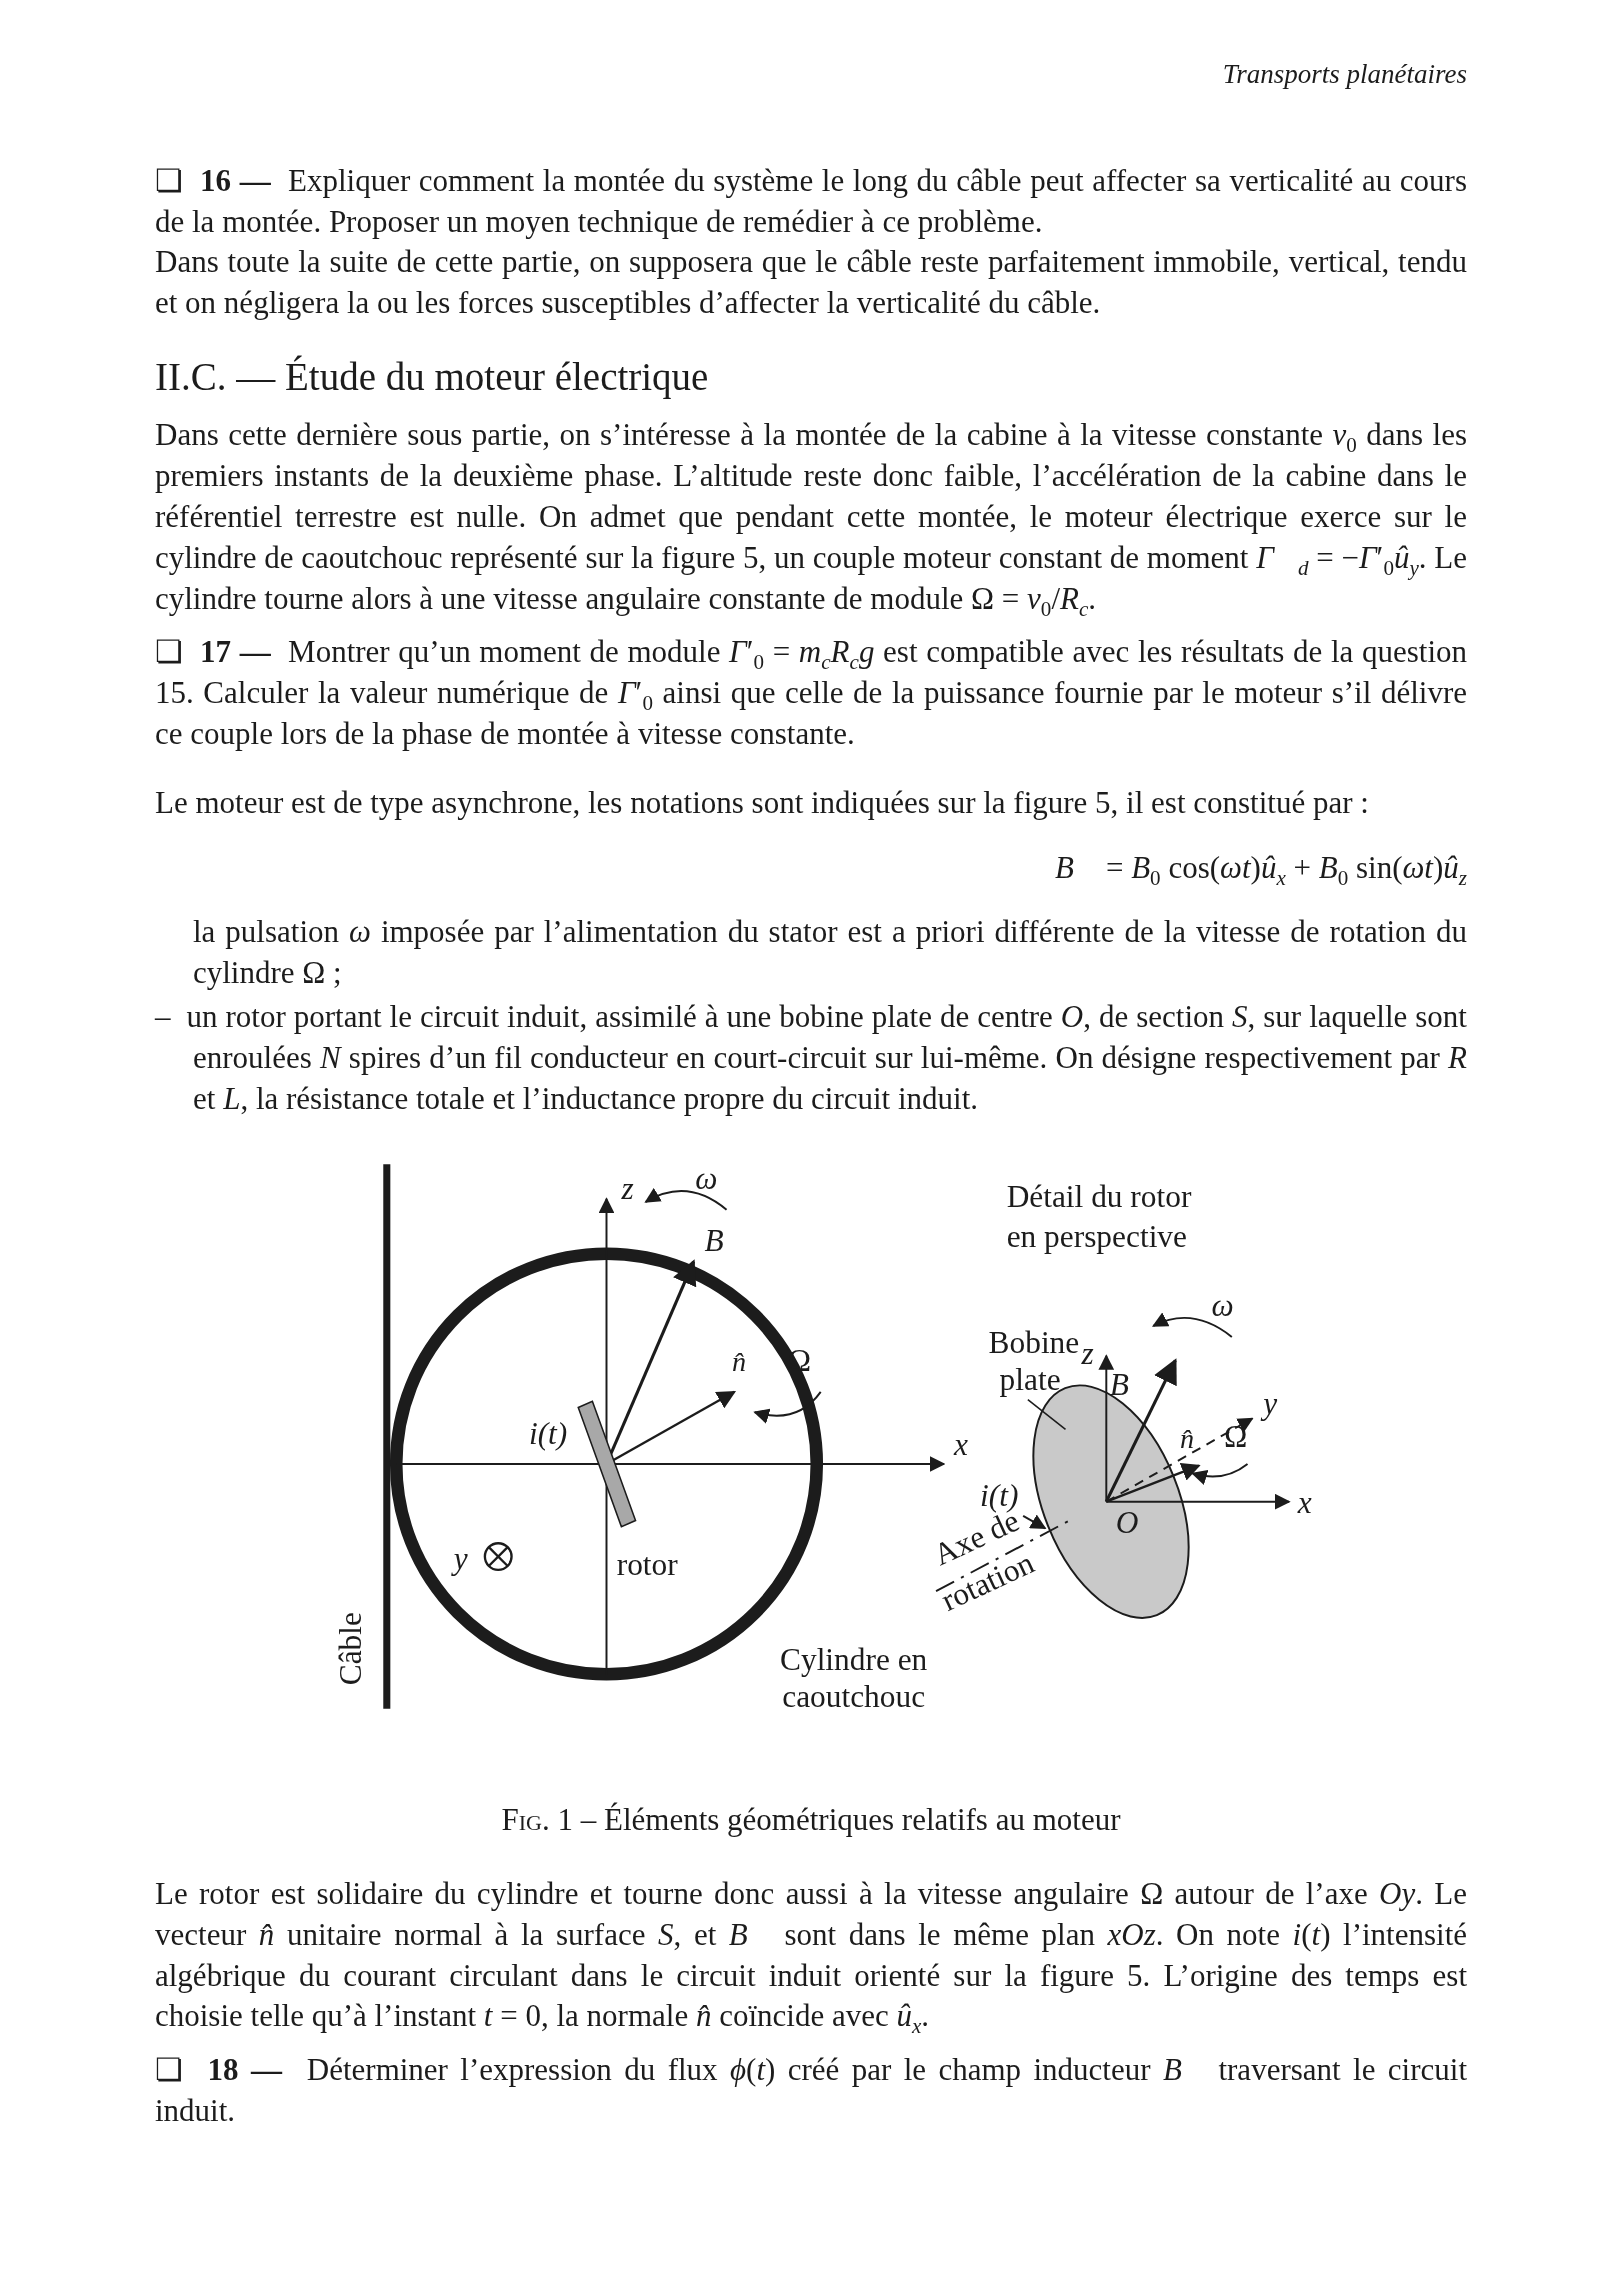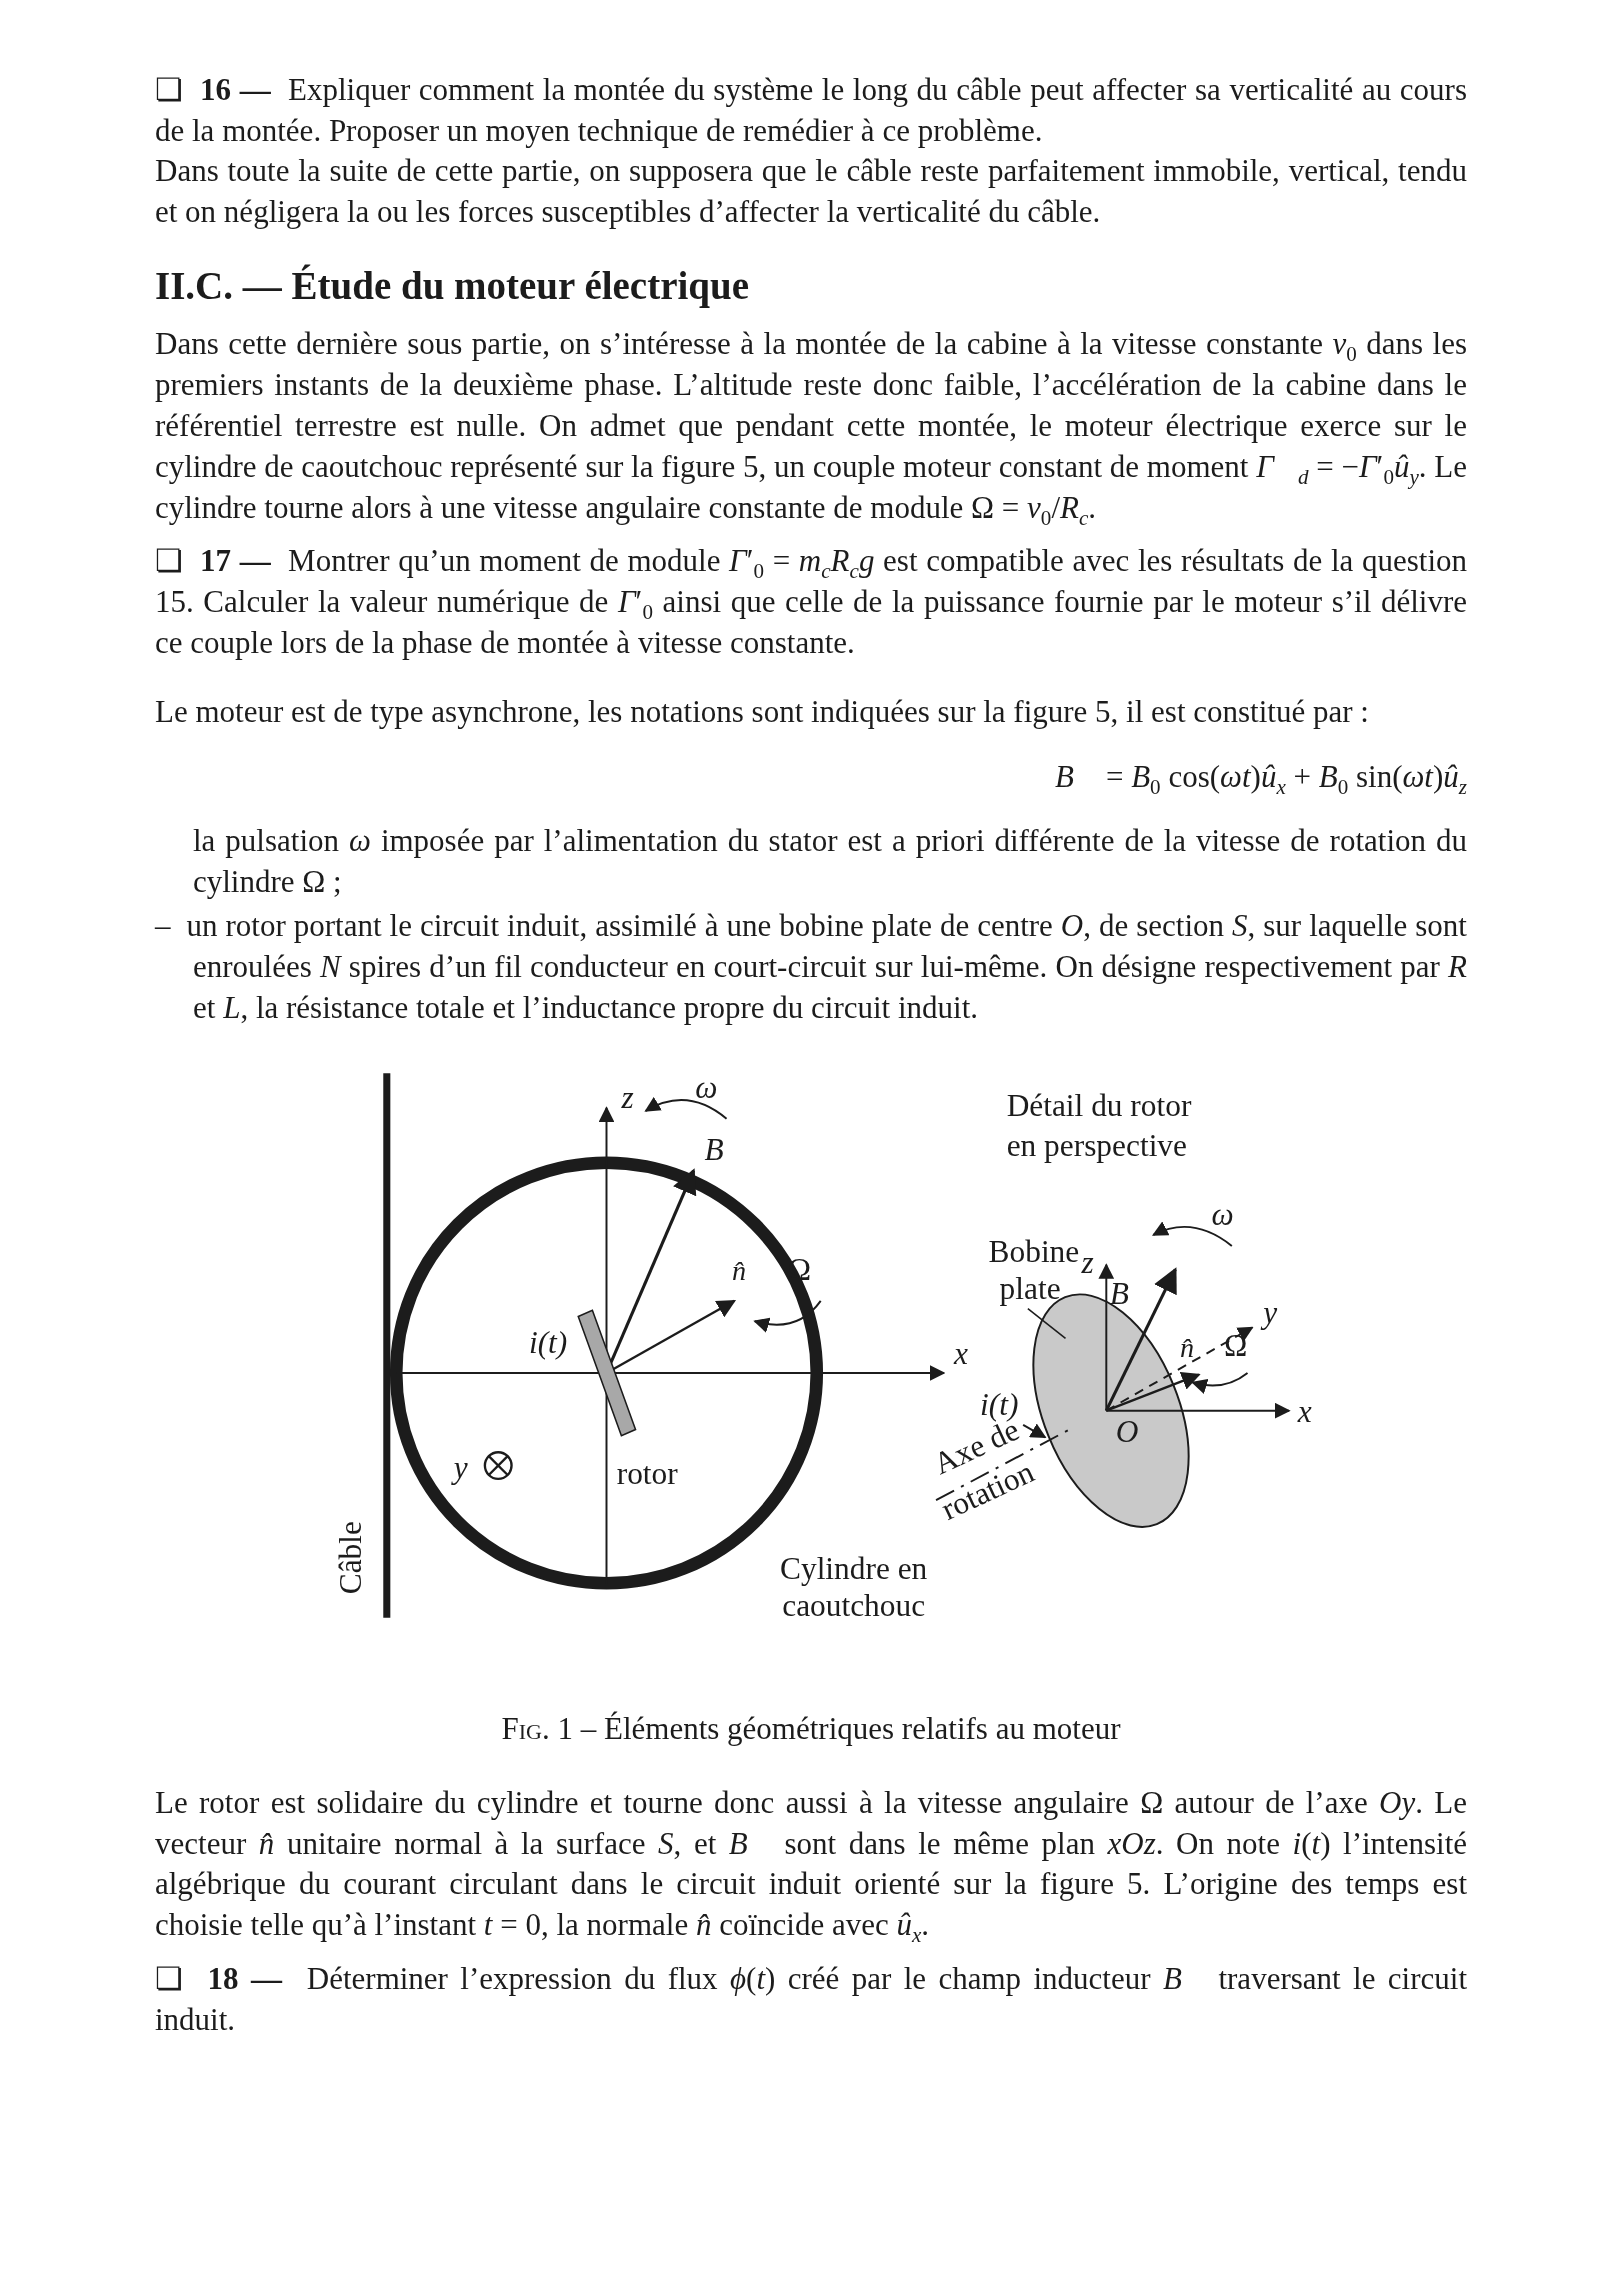--- a/index.html
+++ b/index.html
@@ -11,21 +11,21 @@
     font-size:31px;line-height:1.32;
     box-sizing:border-box;
     padding:57px 155px 0 155px;
     overflow:hidden;
   }
   .running-header{text-align:right;font-style:italic;font-size:27px;margin-bottom:68px;}
   p{margin:0;text-align:justify;}
   sub,sup{line-height:0;font-size:68%;}
   .question{margin-top:12.6px;}
   .section-heading{
-    font-size:39px;font-weight:bold;margin:27px 0 12.6px 0;
+    font-size:39px;font-weight:normal;margin:27px 0 12.6px 0;
     font-family:"Liberation Serif","DejaVu Serif",serif;letter-spacing:0;
     text-align:left;
   }
   .p-moteur{margin-top:28px;}
   .li{padding-left:38px;text-indent:-38px;margin-top:3.1px;}
   .li-cont{padding-left:38px;}
   .equation{text-align:right;margin:23.6px 0 23.6px 0;}
   figure{margin:38px 0 0 0;padding:0;}
   .fig-svg{display:block;}
   figcaption{ text-align:center;margin-top:30px;}
@@ -36,20 +36,21 @@
   .fig-text{font-family:"Liberation Serif","DejaVu Serif",serif;font-size:40px;fill:#1c1c1c;}
   .math{font-style:italic;}
   .small{font-size:36px;}
   .stroke{stroke:#1c1c1c;fill:none;}
 </style>
 </head>
 <body>
 
 <div class="page">
 
+  <div class="running-header">Transports planétaires</div>
 
   <main>
 
     <p class="question">❏&nbsp;&nbsp;<b>16&nbsp;—</b>&nbsp;&nbsp;Expliquer comment la montée du système le long du câble peut affecter sa verticalité au cours de la montée. Proposer un moyen technique de remédier à ce problème.</p>
 
     <p>Dans toute la suite de cette partie, on supposera que le câble reste parfaitement immobile, vertical, tendu et on négligera la ou les forces susceptibles d’affecter la verticalité du câble.</p>
 
     <h2 class="section-heading">II.C. — Étude du moteur électrique</h2>
 
     <p>Dans cette dernière sous partie, on s’intéresse à la montée de la cabine à la vitesse constante <i>v</i><sub>0</sub> dans les premiers instants de la deuxième phase. L’altitude reste donc faible, l’accélération de la cabine dans le référentiel terrestre est nulle. On admet que pendant cette montée, le moteur électrique exerce sur le cylindre de caoutchouc représenté sur la figure 5, un couple moteur constant de moment <i>Γ⃗<sub>d</sub></i> = −<i>Γ</i>′<sub>0</sub><i>û<sub>y</sub></i>. Le cylindre tourne alors à une vitesse angulaire constante de module Ω = <i>v</i><sub>0</sub>/<i>R<sub>c</sub></i>.</p>

